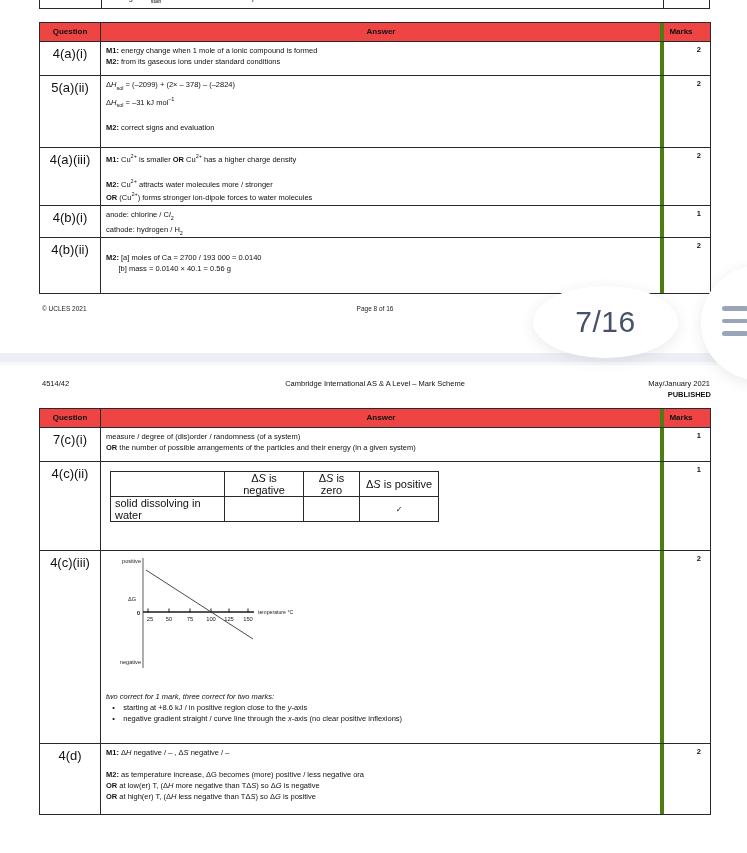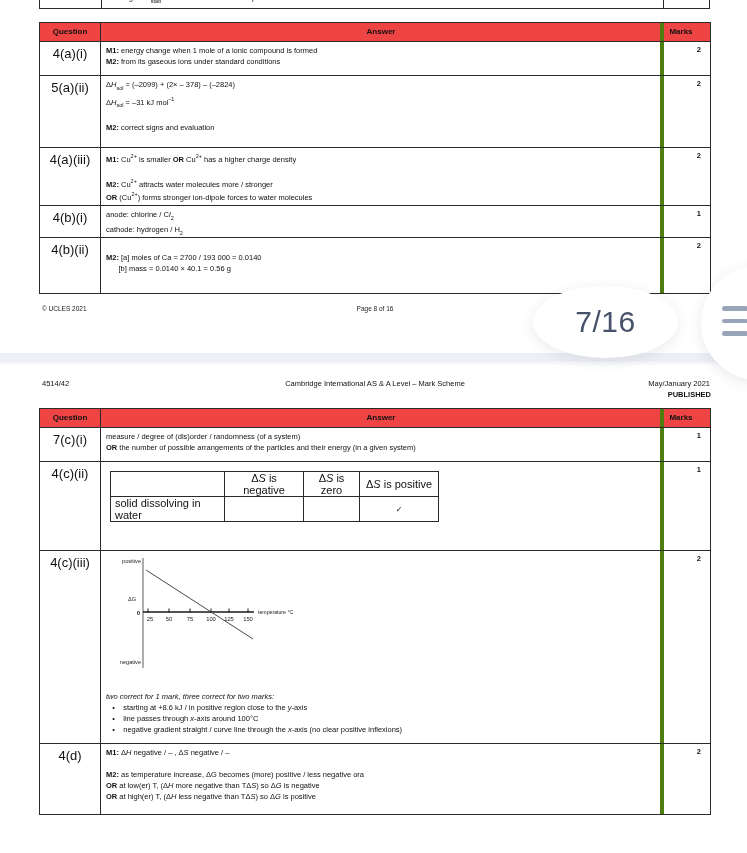--- a/index.html
+++ b/index.html
@@ -218,21 +218,20 @@
         <text x="44" y="67" text-anchor="middle" class="gt-tick">25</text>
         <text x="63" y="67" text-anchor="middle" class="gt-tick">50</text>
         <text x="84" y="67" text-anchor="middle" class="gt-tick">75</text>
         <text x="105" y="67" text-anchor="middle" class="gt-tick">100</text>
         <text x="123" y="67" text-anchor="middle" class="gt-tick">125</text>
         <text x="142" y="67" text-anchor="middle" class="gt-tick">150</text>
       </svg>
       <div style="margin-top:9px">
           <div class="ln"><i>two correct for 1 mark, three correct for two marks:</i></div>
           <div class="ln">&nbsp;&nbsp;&nbsp;•&nbsp;&nbsp;&nbsp;&nbsp;starting at +8.6 kJ / in positive region close to the <i>y</i>-axis</div>
-          <div class="ln">&nbsp;&nbsp;&nbsp;•&nbsp;&nbsp;&nbsp;&nbsp;line passes through <i>x</i>-axis around 100°C</div>
           <div class="ln">&nbsp;&nbsp;&nbsp;•&nbsp;&nbsp;&nbsp;&nbsp;negative gradient straight / curve line through the <i>x</i>-axis (no clear positive inflexions)</div>
         </div>
     </div>
     <div class="cm">2</div>
   </div>
   <div class="trow" style="height:71px">
     <div class="cq">4(d)</div>
     <div class="ca">
         <div class="ln"><b>M1:</b> Δ<i>H</i> negative / – , Δ<i>S</i> negative / –</div>
         <div class="ln">&nbsp;</div>

